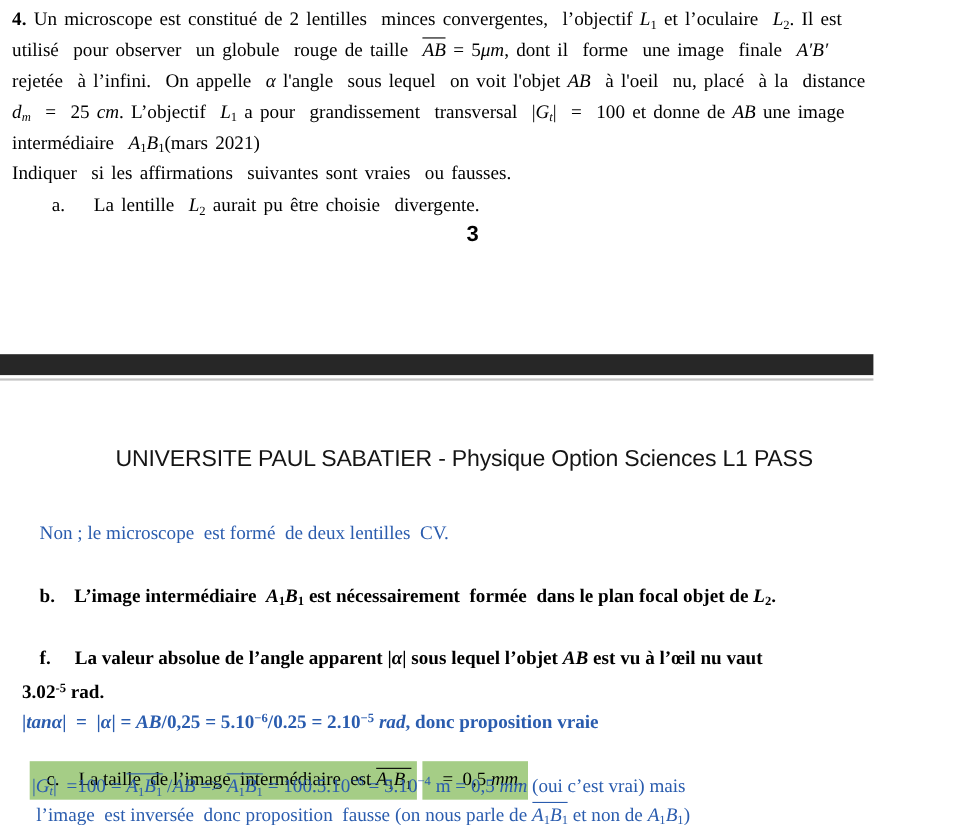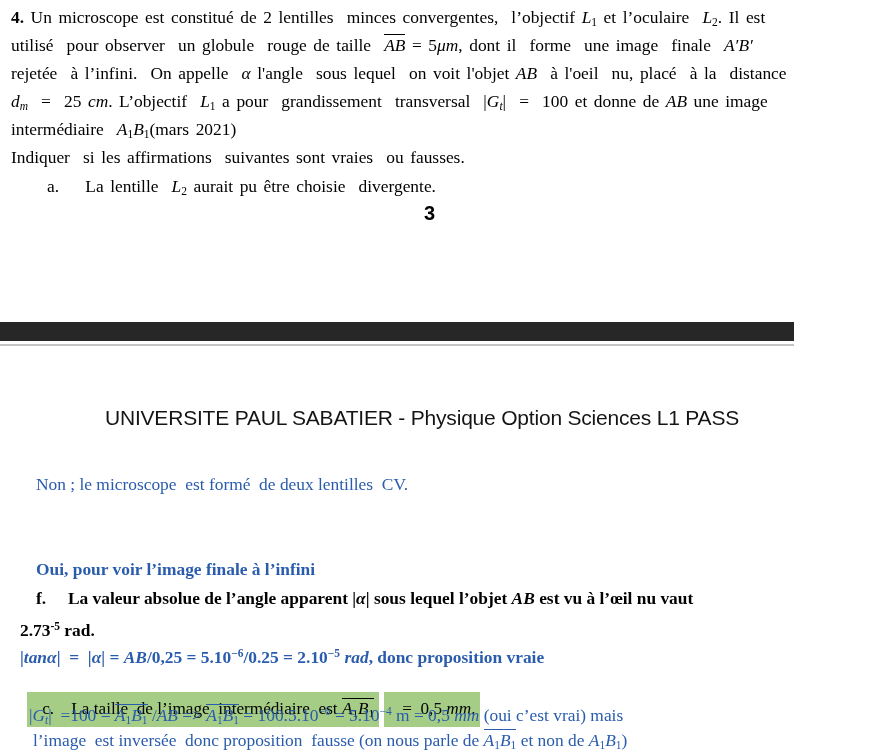--- a/index.html
+++ b/index.html
@@ -50,23 +50,23 @@
   </div>
 
   <div class="pagenum">3</div>
 
   <div class="page-bar"></div>
   <div class="page-edge"></div>
 
   <div class="doc-header">UNIVERSITE PAUL SABATIER - Physique Option Sciences L1 PASS</div>
 
   <div class="line blue non-line"><span>Non ; le microscope  est formé  de deux lentilles  CV.</span></div>
-  <div class="line blue oui-line"><span class="s-b">Oui, pour voir l’image finale à l’infini</span></div>
+  <div class="line b-line"><span class="s-b">b.    L’image intermédiaire  </span><span class="s-b s-i">A</span><span class="s-b s-sub">1</span><span class="s-b s-i">B</span><span class="s-b s-sub">1</span><span class="s-b"> est nécessairement  formée  dans le plan focal objet de </span><span class="s-b s-i">L</span><span class="s-b s-sub">2</span><span class="s-b">.</span></div>
   <div class="line f-line1"><span class="s-b">f.     La valeur absolue de l’angle apparent |</span><span class="s-b s-i">α</span><span class="s-b">| sous lequel l’objet </span><span class="s-b s-i">AB</span><span class="s-b"> est vu à l’œil nu vaut</span></div>
-  <div class="line f-line2"><span class="s-b">2.73</span><span class="s-b s-sup">-5</span><span class="s-b"> rad.</span></div>
+  <div class="line f-line2"><span class="s-b">3.02</span><span class="s-b s-sup">-5</span><span class="s-b"> rad.</span></div>
   <div class="line blue tan-line"><span class="s-b">|</span><span class="s-b s-i">tanα</span><span class="s-b">|  =  |</span><span class="s-b s-i">α</span><span class="s-b">| = </span><span class="s-b s-i">AB</span><span class="s-b">/0,25 = 5.10</span><span class="s-b s-sup">−6</span><span class="s-b">/0.25 = 2.10</span><span class="s-b s-sup">−5</span><span> </span><span class="s-b s-i">rad</span><span class="s-b">, donc proposition vraie</span></div>
 
   <div class="line c-line">
     <span class="hl hl-first"><span>c.    La taille  de l’image  intermédiaire  est </span><span class="s-ol"><span class="s-i">A</span><span class="s-sub">1</span><span class="s-i">B</span><span class="s-sub">1</span></span></span><span class="hl hl-second"><span>=  0,5 </span><span class="s-i">mm</span><span>.</span></span>
   </div>
 
   <div class="line blue g-line"><span>|</span><span class="s-i">G</span><span class="s-i s-sub">t</span><span>|  =100 = </span><span class="s-ol"><span class="s-i">A</span><span class="s-sub">1</span><span class="s-i">B</span><span class="s-sub">1</span></span><span> /</span><span class="s-i">AB</span><span> =&gt; </span><span class="s-ol"><span class="s-i">A</span><span class="s-sub">1</span><span class="s-i">B</span><span class="s-sub">1</span></span><span> = 100.5.10</span><span class="s-sup">−6</span><span> = 5.10</span><span class="s-sup">−4</span><span> m = 0,5 </span><span class="s-i">mm</span><span> (oui c’est vrai) mais</span></div>
   <div class="line blue concl-line"><span>l’image  est inversée  donc proposition  fausse (on nous parle de </span><span class="s-ol"><span class="s-i">A</span><span class="s-sub">1</span><span class="s-i">B</span><span class="s-sub">1</span></span><span> et non de </span><span class="s-i">A</span><span class="s-sub">1</span><span class="s-i">B</span><span class="s-sub">1</span><span>)</span></div>
 
 </div>

